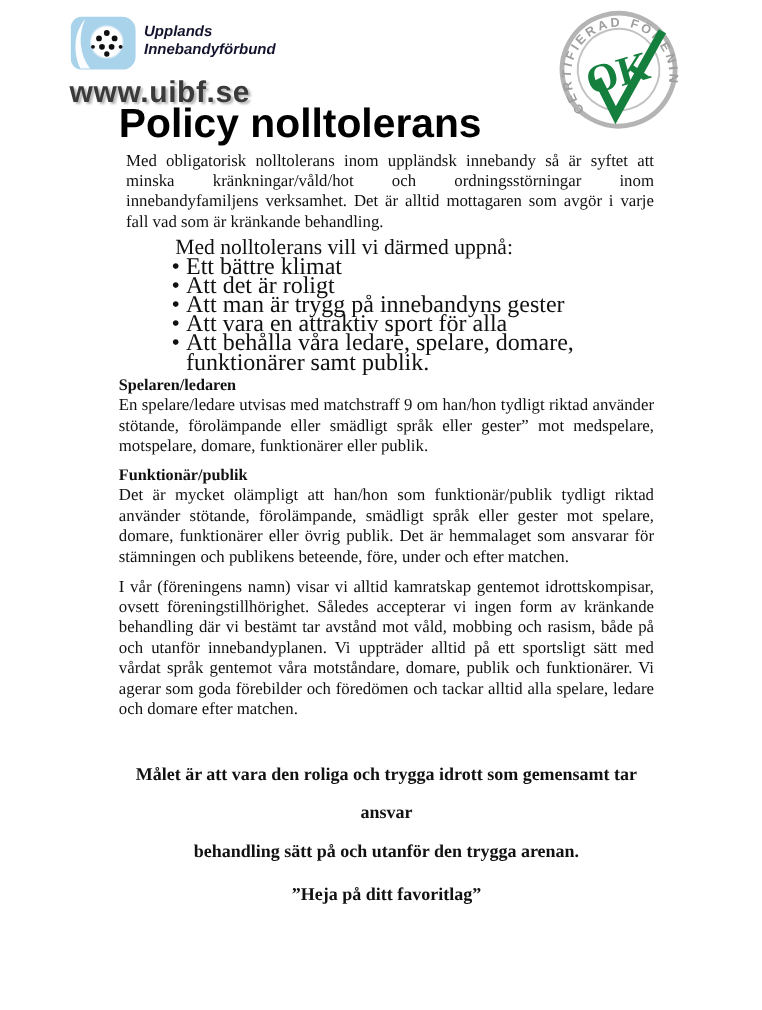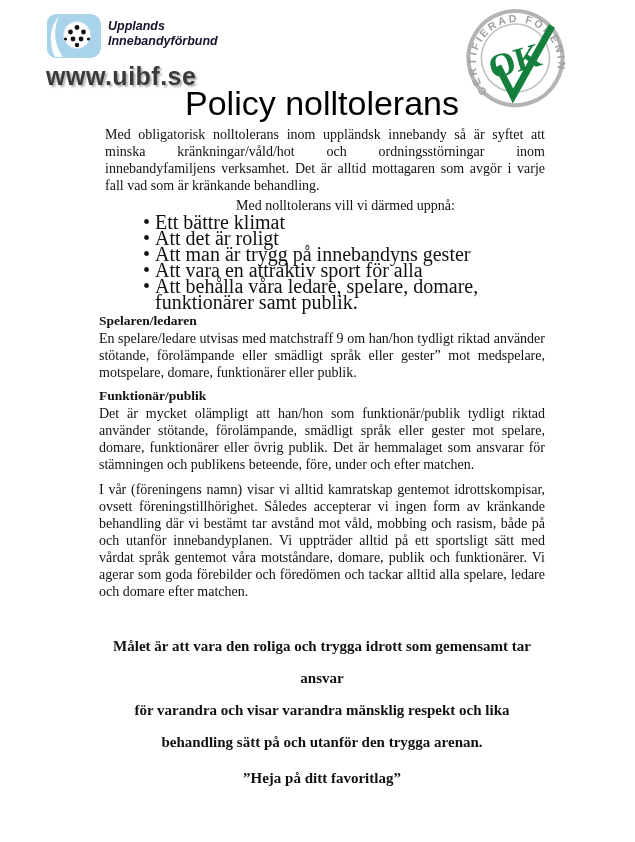--- a/index.html
+++ b/index.html
@@ -7,21 +7,21 @@
     width: 635px; height: 842px;
     background: #ffffff;
     position: relative;
     overflow: hidden;
     font-family: "Liberation Serif", serif;
     color: #111;
   }
 
   
   .logo-block {
-    position: absolute; left: 46px; top: 13px;
+    position: absolute; left: 58px; top: 13px;
     width: 220px;
   }
   .logo-top { display: flex; align-items: flex-start; }
   .logo-mark { flex: 0 0 auto; }
   .logo-org {
     margin: 6px 0 0 6px;
     font-family: "Liberation Sans", sans-serif;
     font-style: italic;
     font-weight: bold;
     font-size: 12.5px;
@@ -47,34 +47,35 @@
   .doc {
     position: absolute; top: 0; left: 0;
     width: 635px;
     padding: 84px 90px 0 99px;
     box-sizing: border-box;
   }
   .title {
     font-family: "Liberation Sans", sans-serif;
     font-size: 34px;
     line-height: 38px;
-    text-align: center;
+    text-align: left;
     margin: 0 0 4px 0;
     color: #000;
+    font-weight: bold;
   }
   p, .h { margin: 0; }
   .body-text {
     font-size: 14px;
     line-height: 17px;
     text-align: justify;
   }
   .intro { margin-left: 6px; margin-bottom: 4px; }
 
   .goals { margin-left: 44px; margin-bottom: 2px; }
-  .goals .lead { font-size: 14px; line-height: 16px; margin-left: 3px; text-align: center; }
+  .goals .lead { font-size: 18px; line-height: 16px; margin-left: 3px; }
   .goals .bullet {
     font-size: 20px; line-height: 16px;
     padding-left: 12px; position: relative;
   }
   .goals .bullet::before {
     content: "\2022";
     position: absolute; left: 0; top: 0;
   }
 
   .h {
@@ -173,19 +174,18 @@
 
   <div>
     <div class="h">Funktionär/publik</div>
     <p class="body-text sec-body-3">Det är mycket olämpligt att han/hon som funktionär/publik tydligt riktad använder stötande, förolämpande, smädligt språk eller gester mot spelare, domare, funktionärer eller övrig publik. Det är hemmalaget som ansvarar för stämningen och publikens beteende, före, under och efter matchen.</p>
   </div>
 
   <p class="body-text pledge">I vår (föreningens namn) visar vi alltid kamratskap gentemot idrottskompisar, ovsett föreningstillhörighet.  Således accepterar vi ingen form av kränkande behandling där vi bestämt tar avstånd mot våld, mobbing och rasism, både på och utanför innebandyplanen. Vi uppträder alltid på ett sportsligt sätt med vårdat språk gentemot våra motståndare, domare, publik och funktionärer. Vi agerar som goda förebilder och föredömen och tackar alltid alla spelare, ledare och domare efter matchen.</p>
 
   <div class="motto">
     <div>Målet är att vara den roliga och trygga idrott som gemensamt tar ansvar</div>
-    <div>för varandra och visar varandra mänsklig respekt och lika</div>
     <div>behandling sätt på och utanför den trygga arenan.</div>
   </div>
 
   <div class="slogan">”Heja på ditt favoritlag”</div>
 
 </div>
 
 </body></html>

